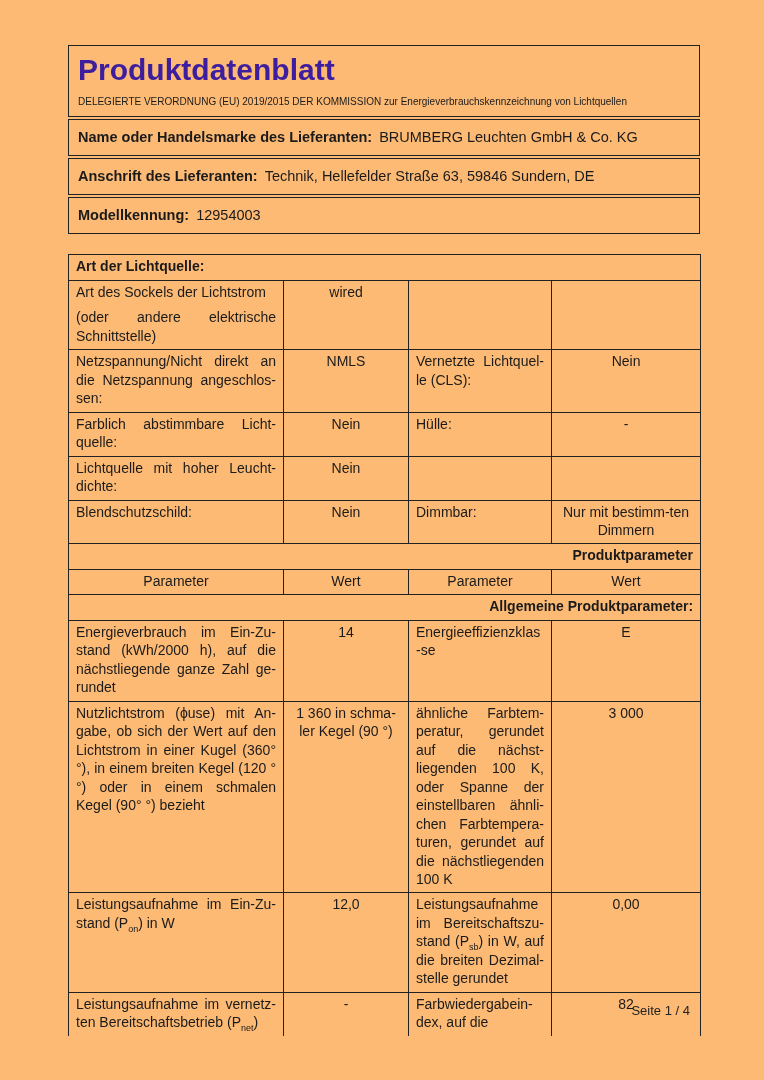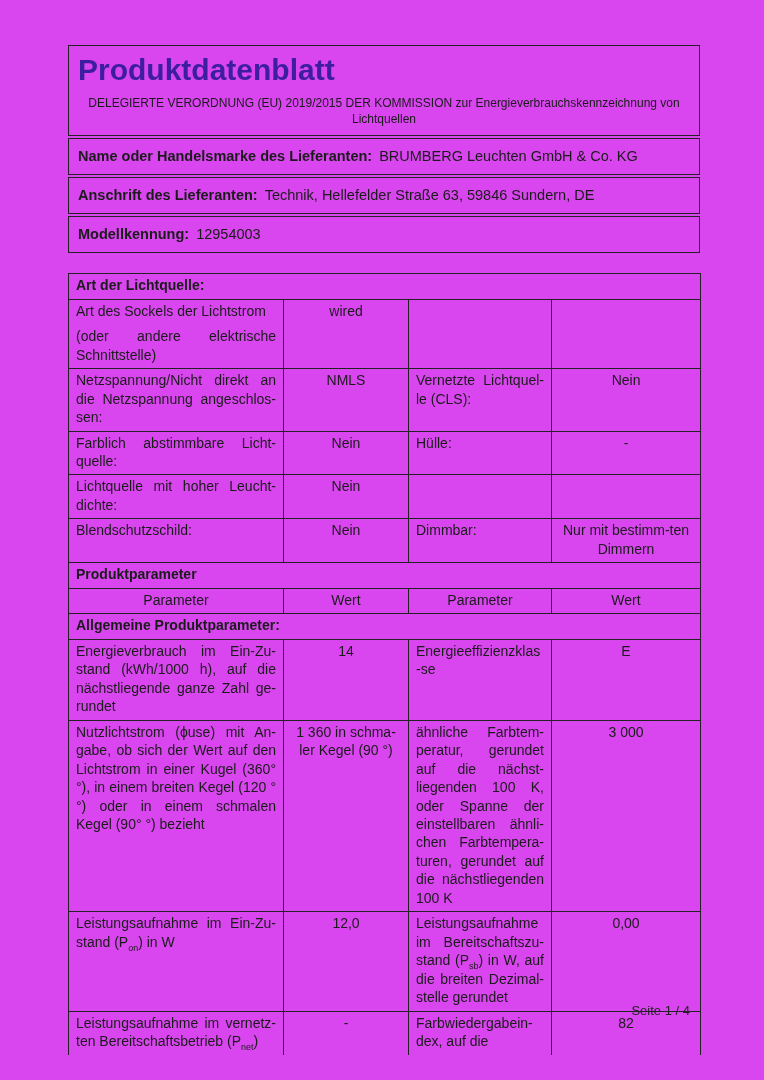--- a/index.html
+++ b/index.html
@@ -4,21 +4,21 @@
 <style>
   html, body {
     margin: 0;
     padding: 0;
     background: #ffffff;
   }
   .page {
     position: relative;
     width: 764px;
     height: 1080px;
-    background: #d946ef;
+    background: #fdba74;
     font-family: "Liberation Sans", sans-serif;
     color: #1b1b1b;
     overflow: hidden;
   }
   .content {
     position: absolute;
     left: 68px;
     top: 45px;
     width: 632px;
   }
@@ -35,23 +35,22 @@
   }
   .doc-title {
     font-size: 30px;
     font-weight: 700;
     color: #3c1e9e;
     margin: 0 0 7px 0;
     line-height: 1.15;
   }
   .doc-subtitle {
     margin: 0;
-    font-size: 12px;
+    font-size: 10px;
     line-height: 1.35;
-    text-align: center;
   }
   .info-label { font-weight: 700; }
   .info-value { margin-left: 7px; }
 
   table.product-table {
     width: 632px;
     border-collapse: collapse;
     table-layout: fixed;
     font-size: 14px;
     line-height: 1.32;
@@ -60,21 +59,21 @@
   table.product-table td {
     border: 1.5px solid #222222;
     padding: 2px 7px 4px 7px;
     vertical-align: top;
     overflow-wrap: break-word;
   }
   td.label { text-align: justify; }
   td.value { text-align: center; padding-left: 10px; padding-right: 10px; }
   td.plain { text-align: center; }
   td.sec   { font-weight: 700; padding: 2px 8px 3px 8px; }
-  td.sec-center { text-align: left; }
+  td.sec-center { text-align: right; }
   tr.last-row td { border-bottom: none; }
   .para + .para { margin-top: 7px; }
   sub { font-size: 9px; line-height: 0; }
 
   .page-footer {
     position: absolute;
     left: 68px;
     top: 1003px;
     width: 622px;
     text-align: right;
@@ -155,21 +154,21 @@
           <tr>
             <td class="plain">Parameter</td>
             <td class="plain">Wert</td>
             <td class="plain">Parameter</td>
             <td class="plain">Wert</td>
           </tr>
           <tr>
             <td colspan="4" class="sec sec-center">Allgemeine Produktparameter:</td>
           </tr>
           <tr>
-            <td class="label">Energieverbrauch im Ein-Zu-stand (kWh/1000 h), auf die nächstliegende ganze Zahl ge-rundet</td>
+            <td class="label">Energieverbrauch im Ein-Zu-stand (kWh/2000 h), auf die nächstliegende ganze Zahl ge-rundet</td>
             <td class="value">14</td>
             <td class="label">Energieeffizienzklas-se</td>
             <td class="value">E</td>
           </tr>
           <tr>
             <td class="label">Nutzlichtstrom (ϕuse) mit An-gabe, ob sich der Wert auf den Lichtstrom in einer Kugel (360° °), in einem breiten Kegel (120 °°) oder in einem schmalen Kegel (90° °) bezieht</td>
             <td class="value">1 360 in schma-ler Kegel (90 °)</td>
             <td class="label">ähnliche Farbtem-peratur, gerundet auf die nächst-liegenden 100 K, oder Spanne der einstellbaren ähnli-chen Farbtempera-turen, gerundet auf die nächstliegenden 100 K</td>
             <td class="value">3 000</td>
           </tr>

